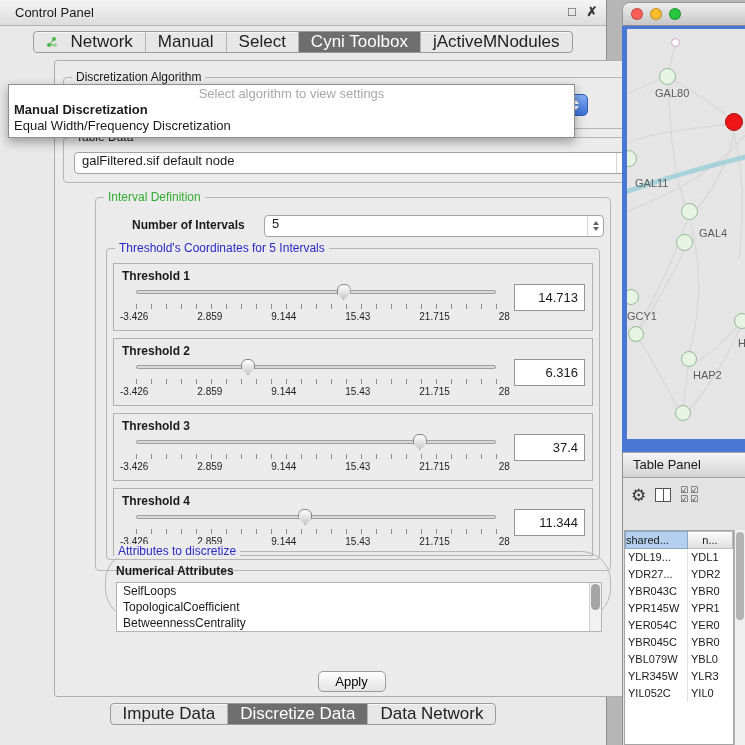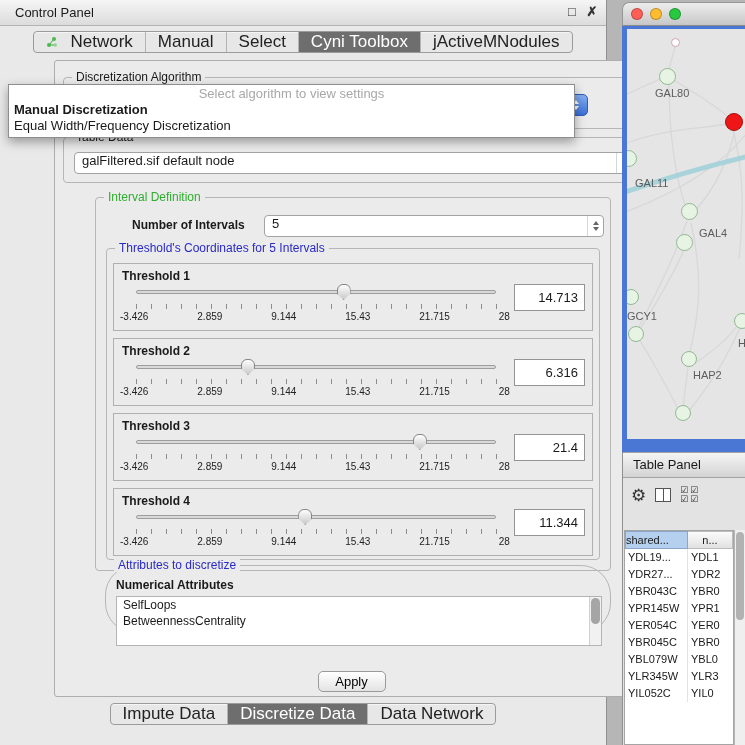--- a/index.html
+++ b/index.html
@@ -25,21 +25,21 @@
 
   .group { position:absolute; border:1px solid #b6b6b6; border-radius:4px; }
   .legend { position:absolute; top:-8px; left:8px; background:#ebebeb; padding:0 4px; font-size:12px; white-space:nowrap; }
   .legend.green { color:#2fae2f; }
   .legend.blue { color:#2929c8; }
 
   .algo-group { left:8px; top:16px; width:579px; height:52px; }
   .td-group { left:8px; top:76px; width:579px; height:46px; }
   .interval-group { left:40px; top:136px; width:516px; height:374px; }
   .thresholds-group { left:10px; top:50px; width:494px; height:312px; }
-  .attr-group { left:50px; top:504px; width:506px; height:68px;border-radius:30px; }
+  .attr-group { left:50px; top:490px; width:506px; height:68px;border-radius:30px; }
 
   .combo { position:absolute; height:22px; background:#fff; border:1px solid #a3a3a3; border-radius:4px; display:flex; }
   .combo-text { flex:1; font-size:13px; padding-left:7px; white-space:nowrap; overflow:hidden; }
   .stepper { width:16px; height:100%; display:flex; flex-direction:column; align-items:center; justify-content:center; gap:2px; border-left:1px solid #d6d6d6; }
   .tri-up { width:0; height:0; border-left:3.5px solid transparent; border-right:3.5px solid transparent; border-bottom:4px solid #666; }
   .tri-down { width:0; height:0; border-left:3.5px solid transparent; border-right:3.5px solid transparent; border-top:4px solid #666; }
   .td-combo { left:10px; top:14px; width:559px; }
   .ni-label { position:absolute; left:36px; top:20px; font-size:12px; font-weight:bold; }
   .ni-combo { left:168px; top:17px; width:340px; }
 
@@ -211,21 +211,21 @@
           </div>
           <div class="ticks"></div>
           <div class="scale">
             <span>-3.426</span>
             <span>2.859</span>
             <span>9.144</span>
             <span>15.43</span>
             <span>21.715</span>
             <span>28</span>
           </div>
-          <div class="valbox">21.4</div>
+          <div class="valbox">37.4</div>
         </div>
 
         <div class="tbox" style="top:239px">
           <span class="tlabel">Threshold 4</span>
           <div class="slider">
             <div class="thumb" style="left: 47%;"></div>
           </div>
           <div class="ticks"></div>
           <div class="scale">
             <span>-3.426</span>
@@ -238,20 +238,21 @@
           <div class="valbox">11.344</div>
         </div>
       </div>
     </div>
 
     <div class="group attr-group">
       <span class="legend blue">Attributes to discretize</span>
       <div class="attr-sub">Numerical Attributes</div>
       <div class="attr-list">
         <div class="attr-item">SelfLoops</div>
+        <div class="attr-item">TopologicalCoefficient</div>
         <div class="attr-item">BetweennessCentrality</div>
         <div class="vscroll">
             <div class="vthumb"></div>
           </div>
       </div>
     </div>
 
     <button class="apply">Apply</button>
   </div>
 

